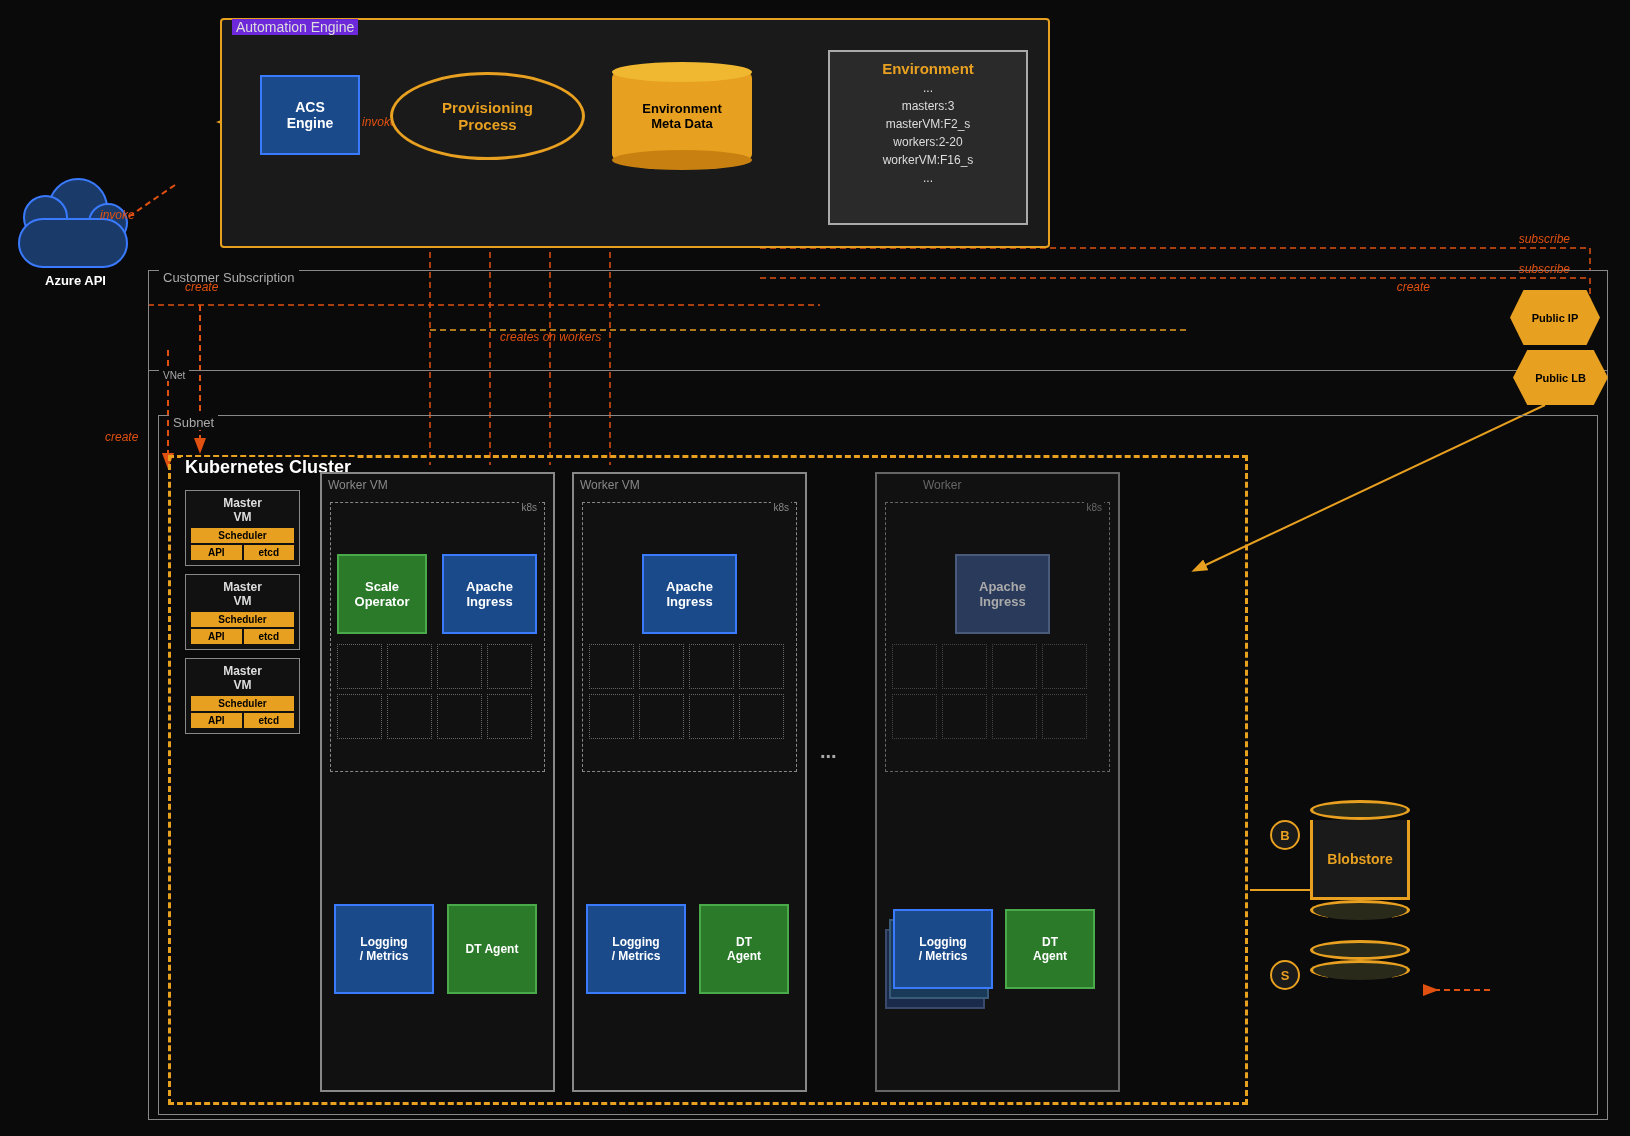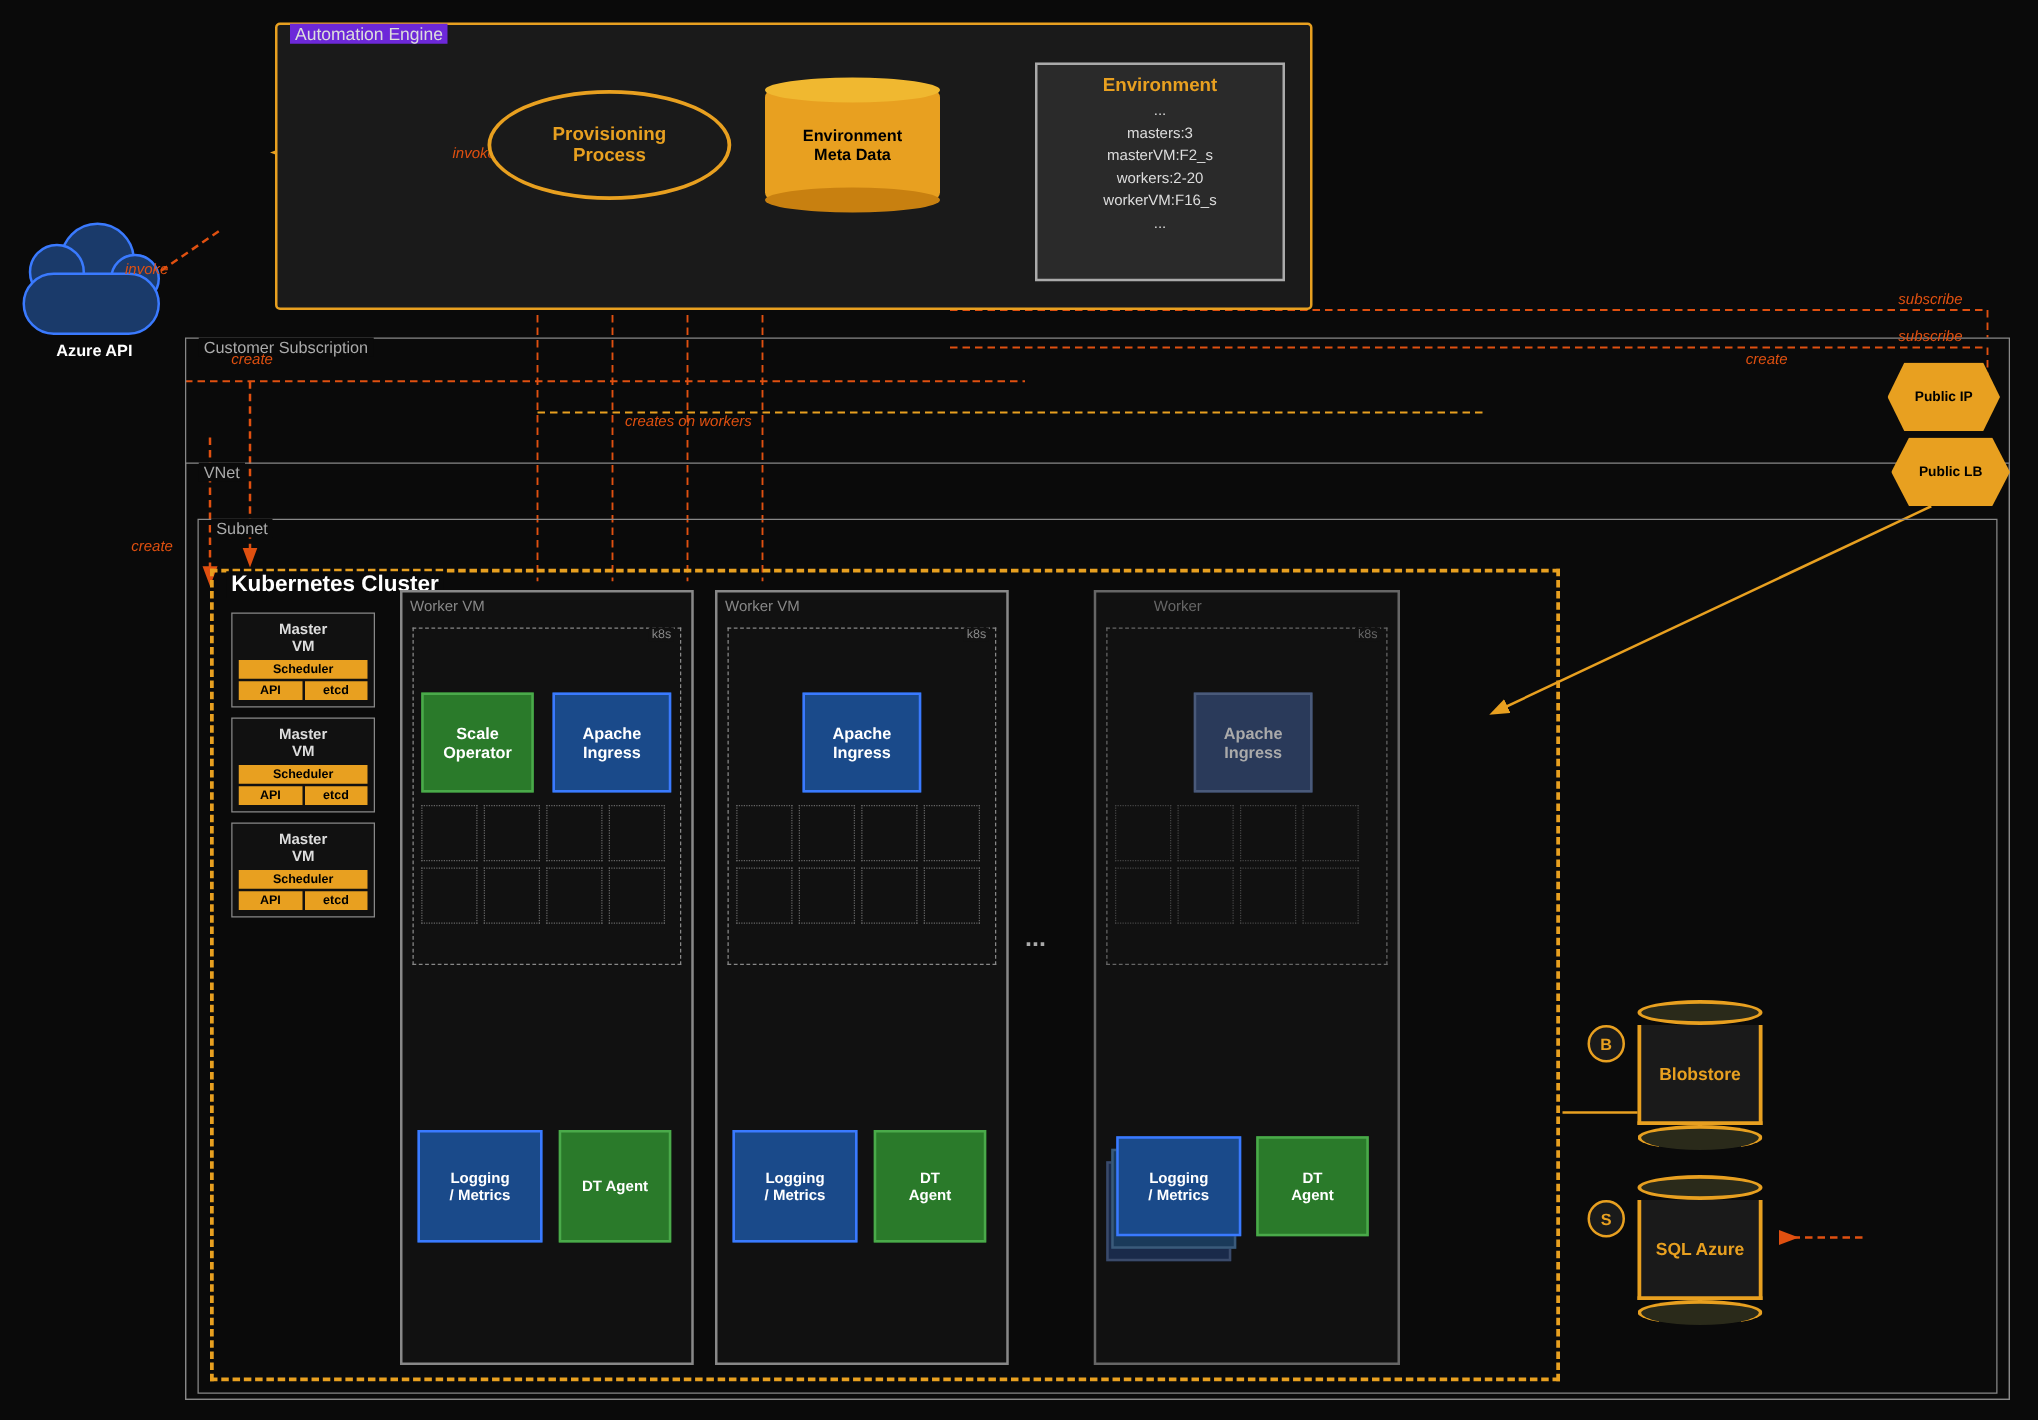--- a/index.html
+++ b/index.html
@@ -230,21 +230,21 @@
       position: absolute;
       top: 370px; left: 148px;
       width: 1460px;
       height: 750px;
       border: 1.5px solid #888;
       background: transparent;
     }
     .vnet-label {
       position: absolute;
       top: -1px; left: 10px;
-      font-size: 13px;
+      font-size: 10px;
       color: #aaa;
       background: #0a0a0a;
       padding: 0 4px;
     }
 
     
     .subnet-box {
       position: absolute;
       top: 415px; left: 158px;
       width: 1440px;
@@ -441,20 +441,23 @@
       <div class="env-line">...</div>
       <div class="env-line">masters:3</div>
       <div class="env-line">masterVM:F2_s</div>
       <div class="env-line">workers:2-20</div>
       <div class="env-line">workerVM:F16_s</div>
       <div class="env-line">...</div>
     </div>
   </div>
 
 
+  <div class="acs-engine">
+    <span>ACS<br>Engine</span>
+  </div>
 
   <div class="arrow-label" style="top:115px;left:362px;">invoke</div>
 
   <div class="provisioning-process">
     <span>Provisioning<br>Process</span>
   </div>
 
   <div class="env-metadata">
     <span style="position:relative;z-index:1;">Environment<br>Meta Data</span>
   </div>
@@ -647,19 +650,16 @@
     </div>
     <div class="cylinder-top" style="border-bottom:none;border-top:3px solid #e8a020;"></div>
   </div>
 
   <div class="badge-circle" style="top:960px;left:1270px;">
     <span>S</span>
   </div>
 
   <div style="position:absolute;top:940px;left:1310px;">
     <div class="cylinder-top"></div>
-    <div class="cylinder-body" style="height:80px;">
-      <span style="position:relative;z-index:1;">SQL Azure</span>
-    </div>
     <div class="cylinder-top" style="border-bottom:none;border-top:3px solid #e8a020;"></div>
   </div>
 
 </div>
 
 </body></html>

